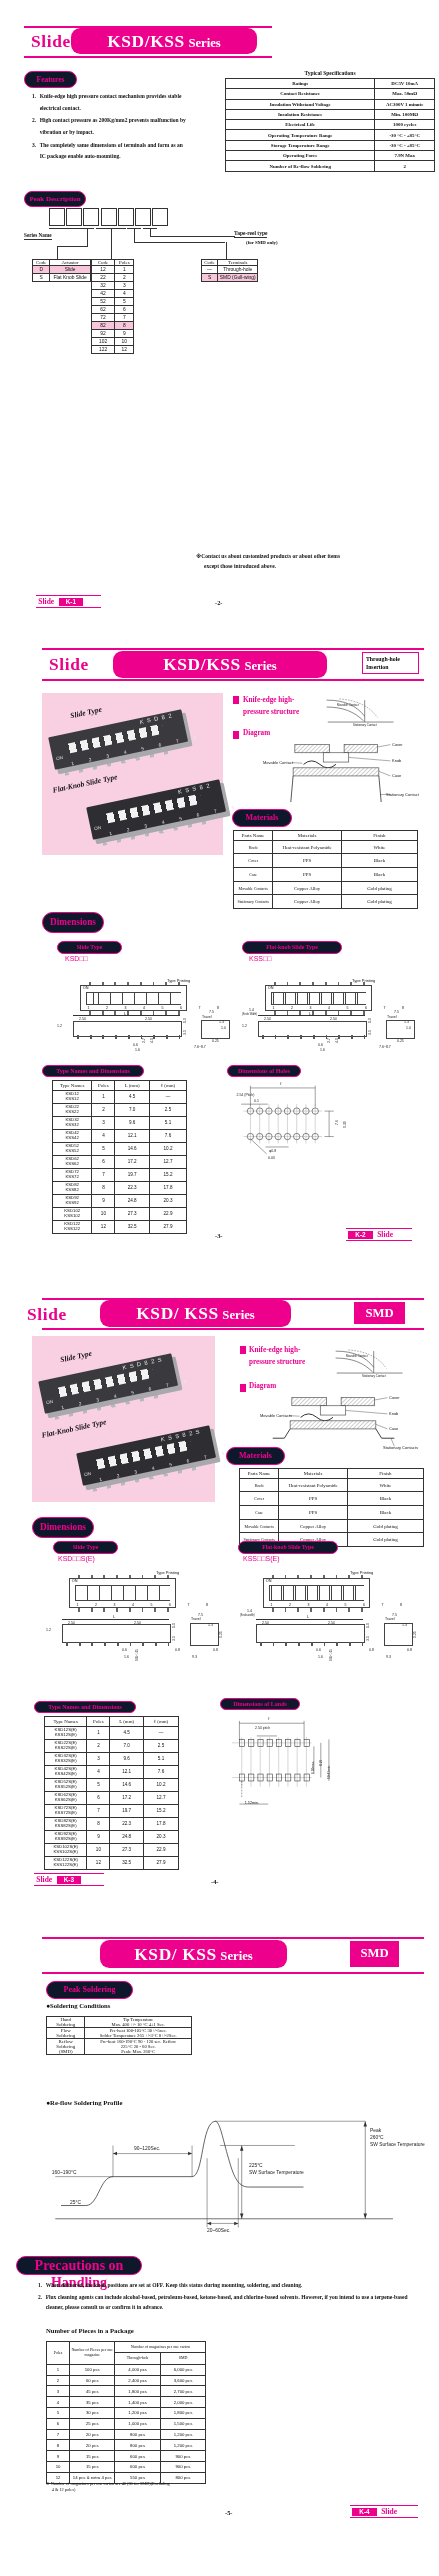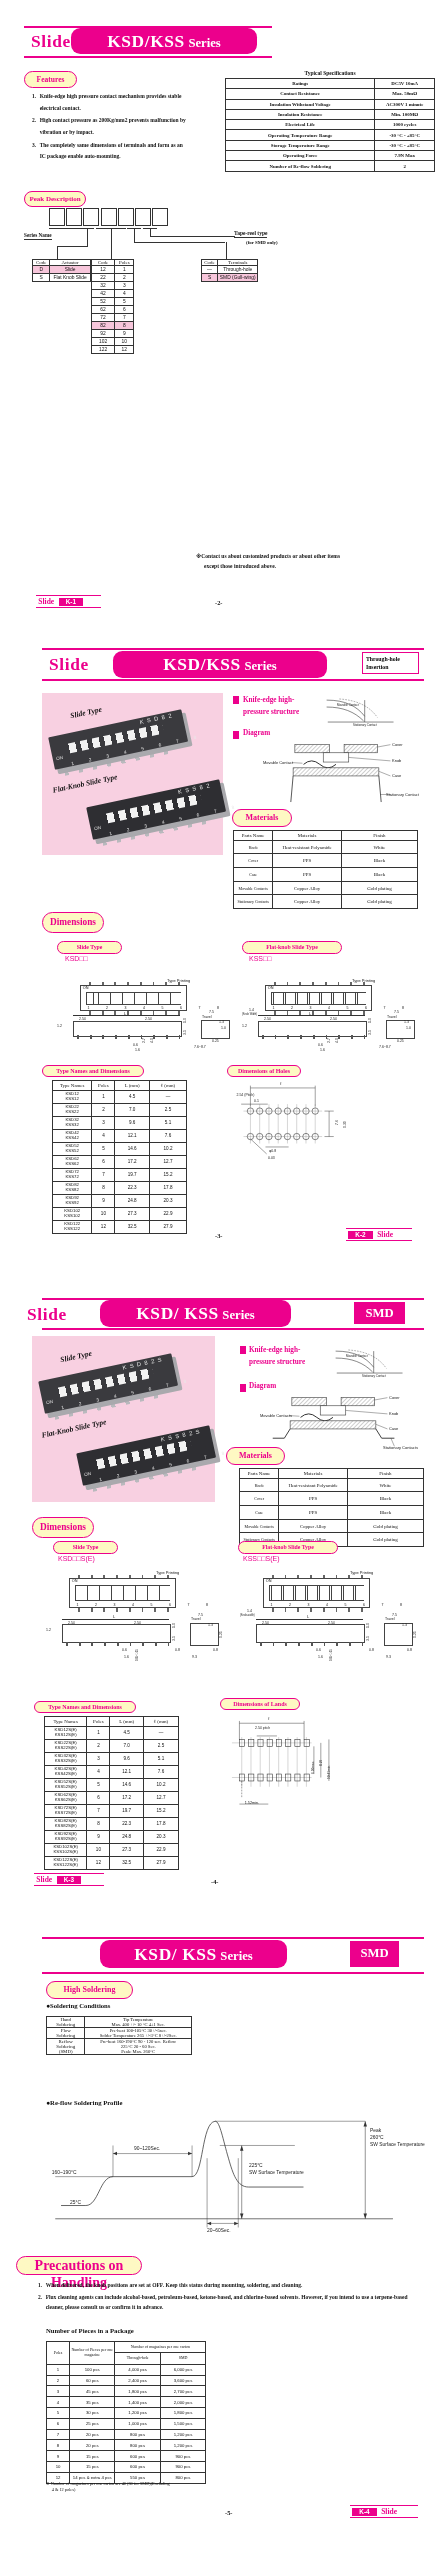--- a/index.html
+++ b/index.html
@@ -8,21 +8,21 @@
   .abs{position:absolute;}
   .sans{font-family:"Liberation Sans","DejaVu Sans",sans-serif;}
   .magenta{color:#EC008C;}
   .bold{font-weight:bold;}
   .rule{position:absolute;background:#EC008C;}
   .ln{position:absolute;background:#333;}
   .banner{position:absolute;background:#EC008C;border-radius:9.3px;color:#fff;text-align:center;font-weight:bold;}
   .banner .bm{font-size:17.4px;letter-spacing:0.6px;}
   .banner .bs{font-size:12.7px;margin-left:3.5px;}
   .slide-tab{position:absolute;color:#EC008C;font-weight:bold;font-size:17.4px;letter-spacing:0.6px;}
-  .pill{position:absolute;border:1.2px solid #EC008C;border-radius:9.3px;color:#EC008C;font-weight:bold;text-align:center;background:#fef9c3;}
+  .pill{position:absolute;border:1.2px solid #EC008C;border-radius:9.3px;color:#EC008C;font-weight:bold;text-align:center;background:#0f172a;}
   .corner-box{position:absolute;border:1.7px solid #EC008C;background:#fff;color:#000;font-weight:bold;text-align:left;padding:1.7px 2.9px;font-size:5.8px;line-height:1.45;}
   .smd-badge{position:absolute;background:#EC008C;color:#fff;font-weight:bold;text-align:center;}
   tbl, table{border-collapse:collapse;}
   table.dtbl{position:absolute;border-collapse:collapse;background:#fff;}
   table.dtbl td,table.dtbl th{border:0.6px solid #333;text-align:center;vertical-align:middle;padding:0 1.2px;}
   .hl td{background:#F7C6DB;}
   .spec td{font-size:4.9px;font-weight:bold;height:9.3px;}
   .itm td,.itm th{font-family:"Liberation Sans","DejaVu Sans",sans-serif;font-size:4.9px;}
   .itm th{font-family:"Liberation Serif",serif;font-weight:normal;font-size:4.9px;}
   .mat td{font-size:4.9px;height:12.7px;}
@@ -921,21 +921,21 @@
   </div>
   <div class="pgnum" style="left:211px;top:1878px;">-4-</div>
 
   <div class="rule" style="left:42px;top:1937px;width:382px;height:2.3px;"></div>
   <div class="banner" style="left:100px;top:1940px;width:187px;height:28px;line-height:28px;">
     <span class="bm">KSD/ KSS</span><span class="bs">Series</span>
   </div>
   <div class="smd-badge" style="left:350px;top:1941px;width:49px;height:25.5px;line-height:25.5px;font-size:12.7px;">SMD</div>
   <div class="rule" style="left:42px;top:1972px;width:382px;height:2.3px;"></div>
 
-  <div class="pill" style="left:46px;top:1981px;width:85px;height:16px;line-height:16px;font-size:8px;border-radius:9.3px;">High Soldering</div>
+  <div class="pill" style="left:46px;top:1981px;width:85px;height:16px;line-height:16px;font-size:8px;border-radius:9.3px;">Peak Soldering</div>
   <div class="abs bold" style="left:46px;top:2002px;font-size:6.7px;"><span>●</span><span>Soldering Conditions</span></div>
 
   <table class="dtbl sold" style="left:46px;top:2016px;width:146px;">
     <tbody>
 
     <tr>
           <td class="sc-name" style="width:35px;">Hand<br>Soldering</td>
           <td>Tip Temperature<br>Max. 400 +/- 10 °C 4±1 Sec.</td>
         </tr>
         <tr>

